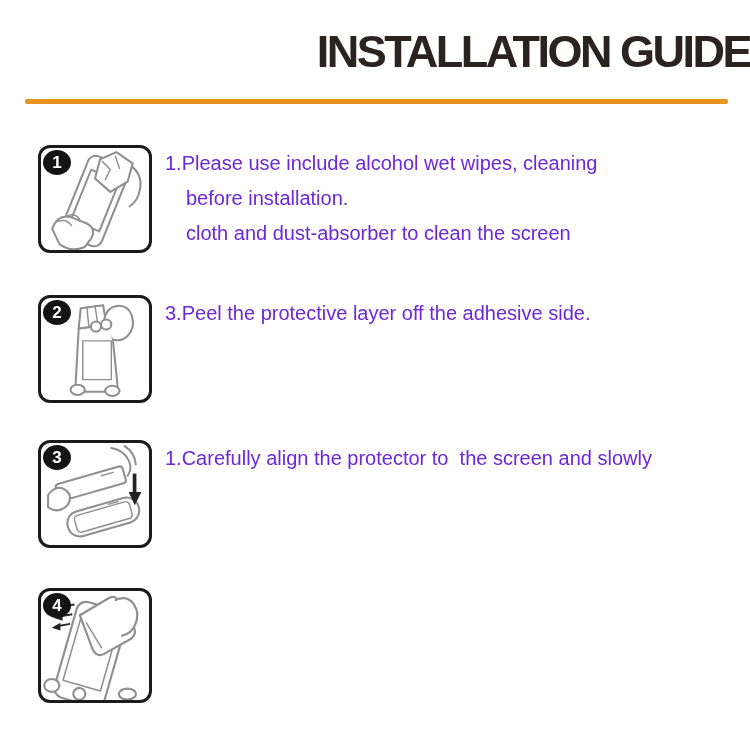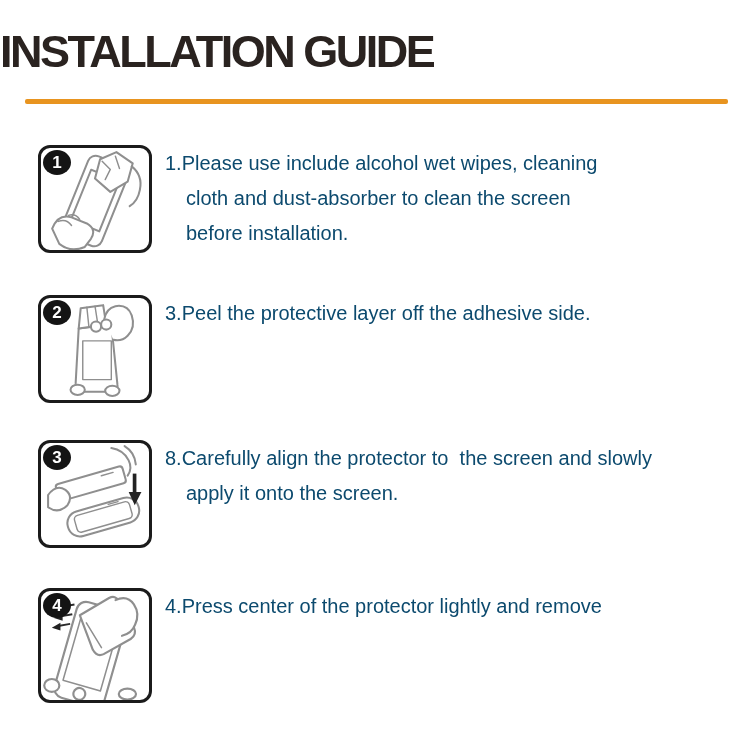--- a/index.html
+++ b/index.html
@@ -13,21 +13,21 @@
     width: 750px;
     height: 750px;
     background: #ffffff;
     overflow: hidden;
   }
   .title {
     position: absolute;
     top: 26px;
     left: 0;
     width: 100%;
-    text-align: left;
+    text-align: right;
     font-size: 45px;
     font-weight: bold;
     letter-spacing: -2.5px;
     color: #2a2320;
     white-space: pre;
   }
   .divider {
     position: absolute;
     left: 25px;
     top: 99px;
@@ -79,21 +79,21 @@
     display: flex;
     align-items: center;
     justify-content: center;
     z-index: 2;
   }
   .step-text {
     margin-left: 13px;
     padding-top: 1px;
     font-size: 20px;
     line-height: 35px;
-    color: #0c4a6e;
+    color: #6d28d9;
   }
   .step-text .line {
     white-space: pre;
   }
   .step-text .line + .line {
     padding-left: 21px;
   }
   .lineart {
     stroke: #8f8f8f;
     fill: #ffffff;
@@ -127,22 +127,22 @@
           <path d="M50 30 L55 11 L71 4 L87 15 L82 33 L65 43 Z"></path>
           <path d="M57 13 L65 21 L60 31 M70 8 L74 20" class="nofill thin"></path>
           <path d="M86 18 q11 9 8 23 q-2 11 -10 16" class="nofill"></path>
           <path d="M8 79 q6 -15 19 -11 l15 6 q10 6 4 15 l-6 8 q-14 6 -25 -3 z"></path>
           <path d="M14 72 q8 -3 13 4 M24 66 q7 -2 11 4" class="nofill thin"></path>
         </g>
       </svg>
     </div>
     <div class="step-text">
       <div class="line">1.Please use include alcohol wet wipes, cleaning</div>
+      <div class="line">before installation.</div>
       <div class="line">cloth and dust-absorber to clean the screen</div>
-      <div class="line">before installation.</div>
     </div>
   </div>
 
   <div class="step-row row-2">
     <div class="icon-box">
       <span class="badge">2</span>
       <svg viewBox="0 0 100 100">
         <g class="lineart">
           <path d="M34 30 L66 26 L72 85 Q73 92 64 92 L37 92 Q30 92 31 84 Z"></path>
           <rect x="38" y="42" width="28" height="38" class="nofill thin"></rect>
@@ -178,22 +178,21 @@
           <path d="M66 5 q12 2 17 12 q4 8 -1 15 M79 3 q10 6 11 18" class="nofill"></path>
           <path d="M4 51 q8 -11 17 -5 q8 6 2 15 q-9 9 -19 2 z"></path>
         </g>
         <g class="dark-shape">
           <rect x="87" y="30" width="3.6" height="20"></rect>
           <path d="M83 48 L95.5 48 L89 61 Z"></path>
         </g>
       </svg>
     </div>
     <div class="step-text">
-      <div class="line">8.Carefully align the protector to  the screen and slowly</div>
-      <div class="line">apply it onto the screen.</div>
+      <div class="line">1.Carefully align the protector to  the screen and slowly</div>
     </div>
   </div>
 
   <div class="step-row row-4">
     <div class="icon-box">
       <span class="badge">4</span>
       <svg viewBox="0 0 100 100">
         <g class="lineart">
           <g transform="rotate(16 45 58)">
             <rect x="22" y="12" width="48" height="92" rx="9"></rect>
@@ -210,17 +209,16 @@
           <line x1="20" y1="14" x2="31" y2="12" class="dark-line"></line>
           <path d="M14 15.5 L22 11 L22 18 Z" class="dark-shape"></path>
           <line x1="18" y1="23" x2="29" y2="21" class="dark-line"></line>
           <path d="M12 24.5 L20 20 L20 27 Z" class="dark-shape"></path>
           <line x1="16" y1="32" x2="27" y2="30" class="dark-line"></line>
           <path d="M10 33.5 L18 29 L18 36 Z" class="dark-shape"></path>
         </g>
       </svg>
     </div>
     <div class="step-text">
-      <div class="line">4.Press center of the protector lightly and remove</div>
     </div>
   </div>
 
 </div>
 
 </body></html>

